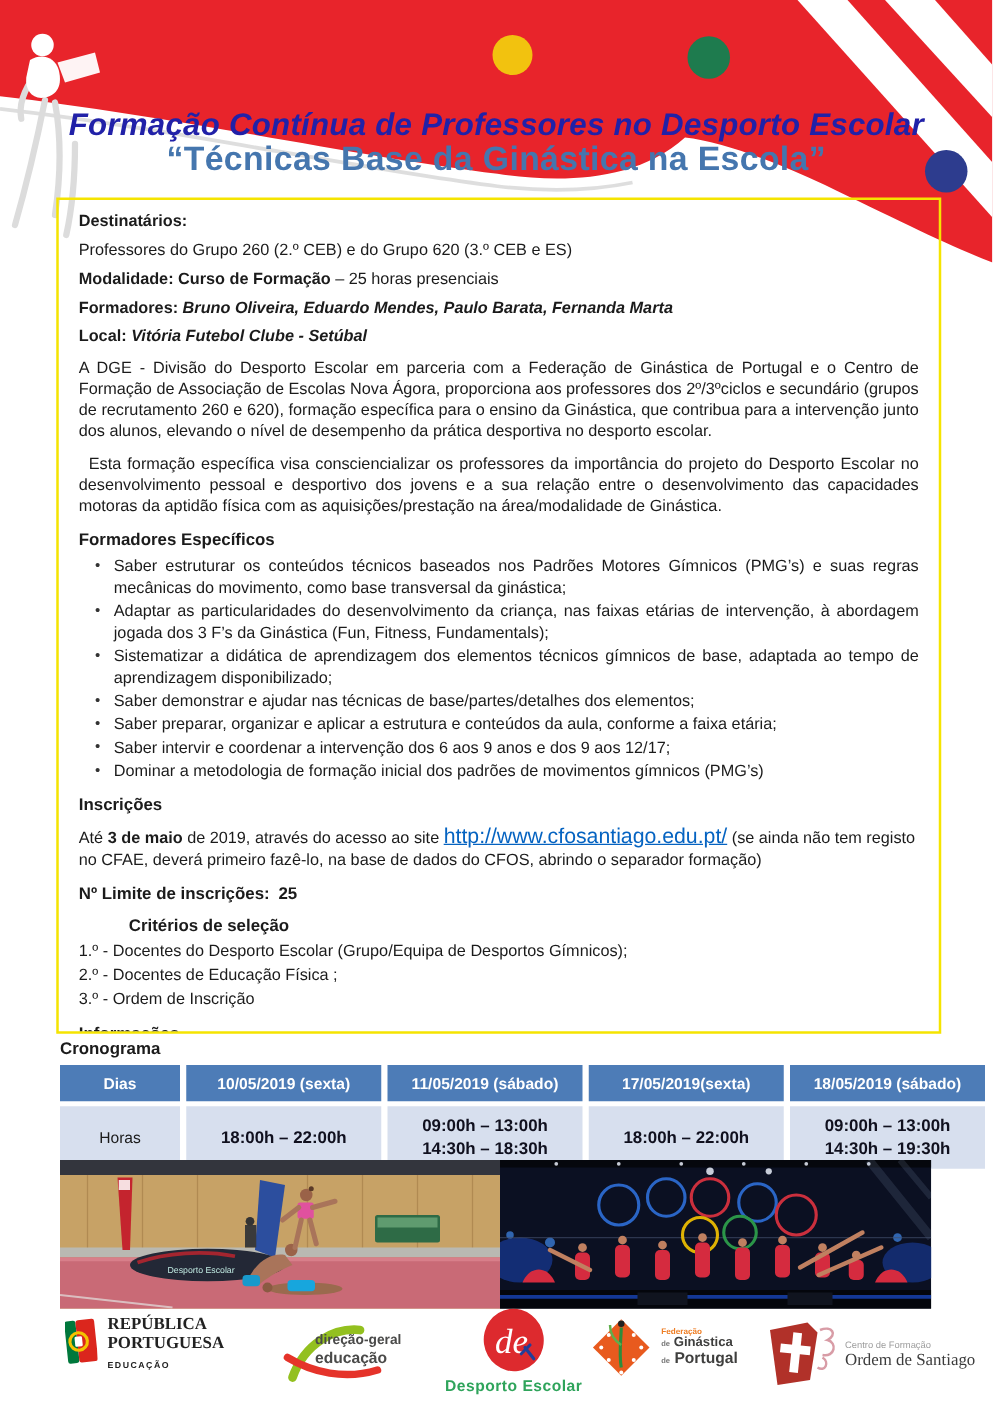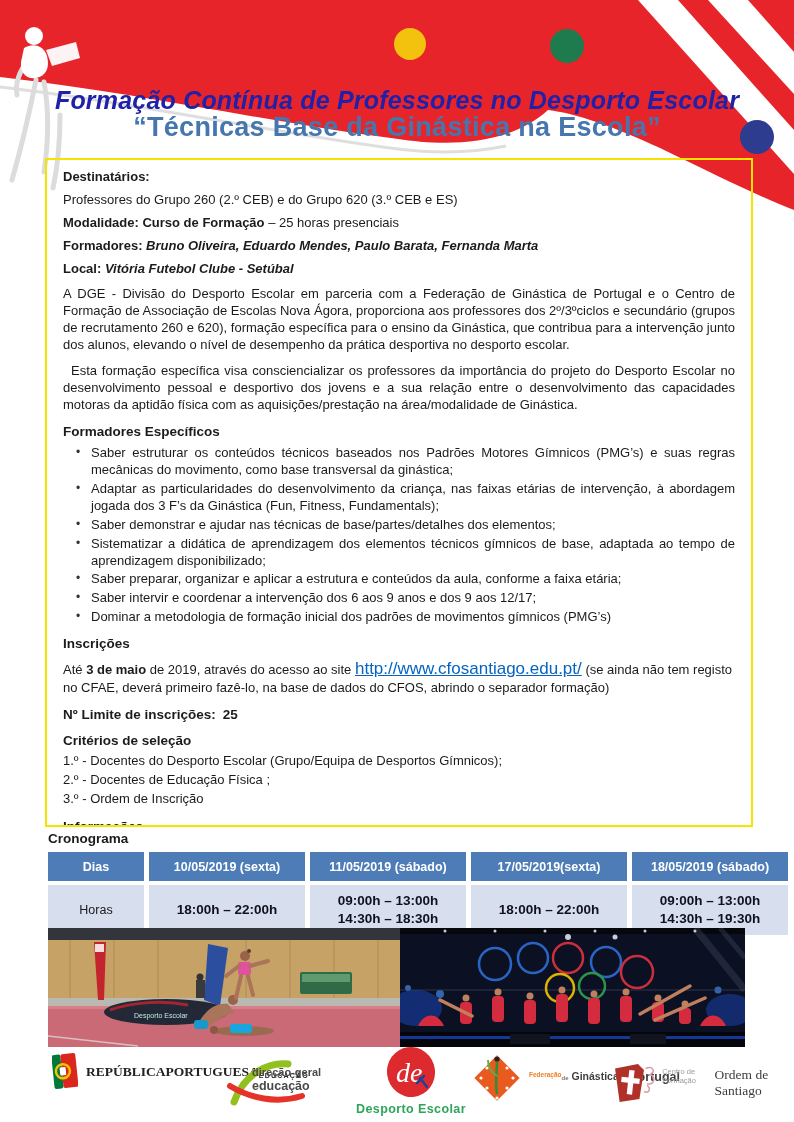--- a/index.html
+++ b/index.html
@@ -42,21 +42,21 @@
   .sched td.lbl { font-size:12.5px; font-weight:normal; height:48px; }
   .sched td.time { font-weight:bold; font-size:13.5px; color:#10101e; height:48px; line-height:1.35; }
 
   
   .photo { top:928px; }
   .photo-left { left:48px; }
   .photo-right { left:400px; }
 
   
   .logo { position:absolute; display:flex; align-items:center; gap:8px; }
-  .logo-col { display:flex; }
+  .logo-col { display:flex; flex-direction:column; }
   .rp { left:52px; top:1052px; }
   .rp-name { font-family:"Liberation Serif", serif; font-weight:bold; font-size:13.5px; color:#222; line-height:1.1; }
   .rp-sub { font-size:7px; font-weight:bold; letter-spacing:1.2px; color:#222; margin-top:7px; }
   .dge { left:224px; top:1056px; width:118px; height:56px; }
   .dge svg { position:absolute; left:0; top:0; }
   .dge-text { position:absolute; left:28px; top:10px; line-height:1.15; }
   .dge-l1 { font-size:11px; font-weight:bold; color:#4A4A49; }
   .dge-l2 { font-size:12.5px; font-weight:bold; color:#4A4A49; }
   .de { left:356px; top:1046px; flex-direction:column; gap:2px; align-items:center; }
   .de-label { font-size:12.5px; font-weight:bold; color:#2FA45B; letter-spacing:.4px; }
@@ -112,37 +112,37 @@
       <span class="b">Local: </span><span class="bi">Vitória Futebol Clube - Setúbal</span>
     </div>
 
     <div class="p">A DGE - Divisão do Desporto Escolar em parceria com a Federação de Ginástica de Portugal e o Centro de Formação de Associação de Escolas Nova Ágora, proporciona aos professores dos 2º/3ºciclos e secundário (grupos de recrutamento 260 e 620), formação específica para o ensino da Ginástica, que contribua para a intervenção junto dos alunos, elevando o nível de desempenho da prática desportiva no desporto escolar.</div>
     <div class="p p2">Esta formação específica visa consciencializar os professores da importância do projeto do Desporto Escolar no desenvolvimento pessoal e desportivo dos jovens e a sua relação entre o desenvolvimento das capacidades motoras da aptidão física com as aquisições/prestação na área/modalidade de Ginástica.</div>
 
     <div class="h">Formadores Específicos</div>
     <ul class="obj">
       <li>Saber estruturar os conteúdos técnicos baseados nos Padrões Motores Gímnicos (PMG’s) e suas regras mecânicas do movimento, como base transversal da ginástica;</li>
       <li>Adaptar as particularidades do desenvolvimento da criança, nas faixas etárias de intervenção, à abordagem jogada dos 3 F’s da Ginástica (Fun, Fitness, Fundamentals);</li>
+      <li>Sistematizar a didática de aprendizagem dos elementos técnicos gímnicos de base, adaptada ao tempo de aprendizagem disponibilizado;</li>
       <li>Saber demonstrar e ajudar nas técnicas de base/partes/detalhes dos elementos;</li>
-      <li>Sistematizar a didática de aprendizagem dos elementos técnicos gímnicos de base, adaptada ao tempo de aprendizagem disponibilizado;</li>
       <li>Saber preparar, organizar e aplicar a estrutura e conteúdos da aula, conforme a faixa etária;</li>
       <li>Saber intervir e coordenar a intervenção dos 6 aos 9 anos e dos 9 aos 12/17;</li>
       <li>Dominar a metodologia de formação inicial dos padrões de movimentos gímnicos (PMG’s)</li>
     </ul>
 
     <div class="h">Inscrições</div>
     <div class="row">
       <span>Até </span><span class="b">3 de maio</span><span> de 2019, através do acesso ao site </span><a href="#" class="link">http://www.cfosantiago.edu.pt/</a><span> (se ainda não tem registo no CFAE, deverá primeiro fazê-lo, na base de dados do CFOS, abrindo o separador formação)</span>
     </div>
 
     <div class="h">
       <span>Nº Limite de inscrições:</span><span class="limite-val">25</span>
     </div>
 
-    <div class="h" style="margin-bottom:3px;">Critérios de seleção</div>
+    <div class="h" style="margin-bottom:3px;margin-left:40px;">Critérios de seleção</div>
     <div class="crit">1.º - Docentes do Desporto Escolar (Grupo/Equipa de Desportos Gímnicos);</div>
     <div class="crit">2.º - Docentes de Educação Física ;</div>
     <div class="crit">3.º - Ordem de Inscrição</div>
 
     <div class="h" style="margin-top:11px;">Informações</div>
 
   </div>
 
   <div class="abs cron-heading">Cronograma</div>
 

